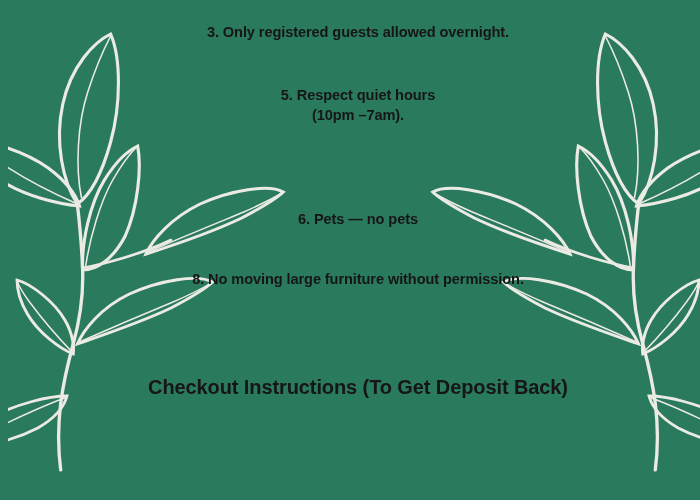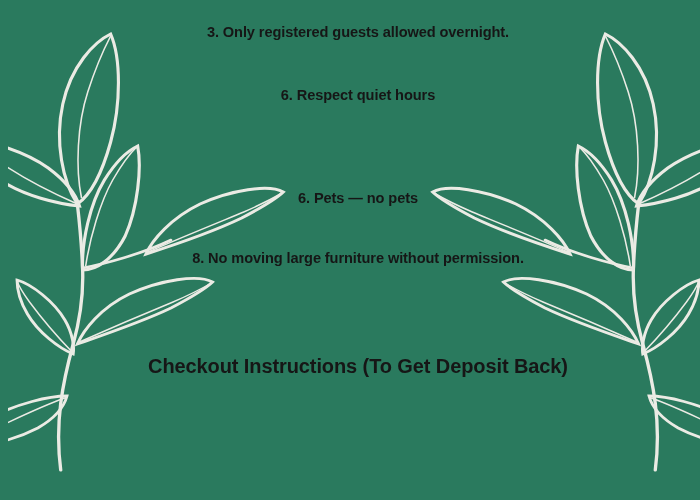--- a/index.html
+++ b/index.html
@@ -120,21 +120,22 @@
       <use href="#sprig"></use>
     </g>
   </svg>
 
   <div class="text-layer">
 
     <div class="rule">3. Only registered guests allowed overnight.</div>
 
     <div class="sp-1"></div>
 
-    <div class="rule">6. Respect quiet hours</div>
+    <div class="rule">5. Respect quiet hours</div>
+    <div class="rule">(10pm –7am).</div>
 
     <div class="sp-2"></div>
 
 
     <div class="sp-3"></div>
 
     <div class="rule">6. Pets — no pets</div>
 
     <div class="sp-4"></div>
 

